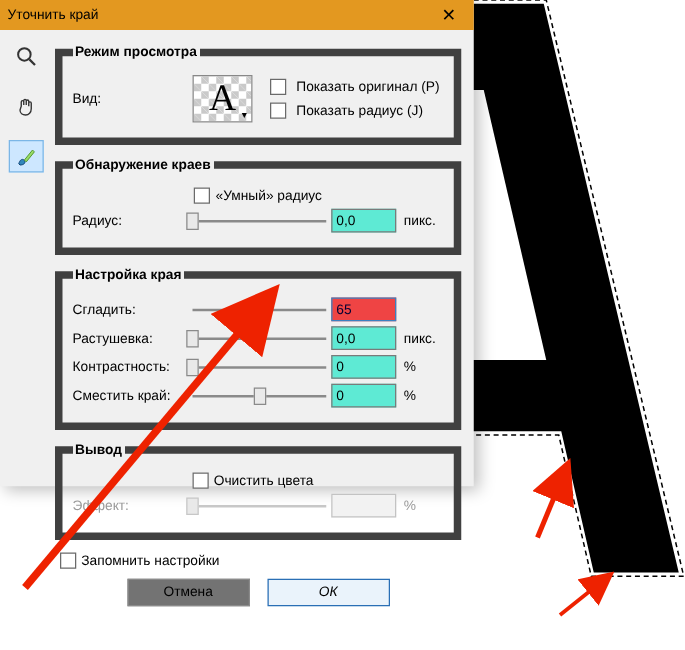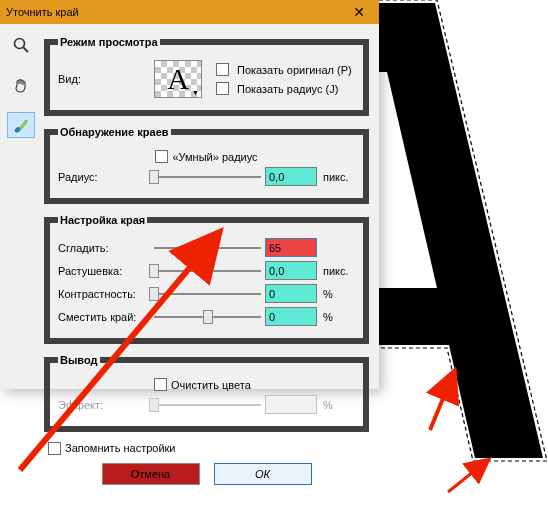--- a/index.html
+++ b/index.html
@@ -52,21 +52,21 @@
 
   select.combo { height: 21px; width: 200px; border:1px solid #7a7a7a; background:#fff; font-size:11px; padding:1px 2px; }
 
   .effect-row .num { background:#f2f2f2; color:#9a9a9a; border-color:#c3c3c3; }
   .effect-row .lbl, .effect-row .unit { color:#9a9a9a; }
   .effect-row .rail { background:#c7c7c7; }
   .effect-row .thumb { border-color:#c7c7c7; }
 
   .bottom { display:flex; align-items:center; gap:12px; margin-top: 4px; padding-left: 4px;}
   .btnbar { display:flex; gap:14px; justify-content:center; margin-top: 8px; }
-  .btn { width: 98px; height: 22px; border:1px solid #8a8a8a; background:#b91c1c; font-size:11px; display:flex; align-items:center; justify-content:center; cursor:pointer; }
+  .btn { width: 98px; height: 22px; border:1px solid #8a8a8a; background:#737373; font-size:11px; display:flex; align-items:center; justify-content:center; cursor:pointer; }
   .btn.def { border:1px solid #2a6fb5; background:#eaf3fb;font-style:italic; }
 
   
   svg.arrows { position:absolute; left:0; top:0; width:548px; height:520px; z-index: 2; pointer-events:none; }
 </style>
 </head>
 <body>
 
 <div class="bg-glyph">
   <svg width="180" height="470" viewBox="0 0 180 470">
@@ -221,21 +221,21 @@
                 <div class="thumb" style="left:0%"></div>
               </div>
           </div>
           <input class="num" disabled="" value="" style="">
           <span class="unit">%</span>
         </div>
 
       </fieldset>
 
       <div class="bottom">
-        <label style="display:flex; ">
+        <label style="display:flex; align-items:center;">
           <span class="cb"></span>
           <span>Запомнить настройки</span>
         </label>
       </div>
 
       <div class="btnbar">
         <span class="btn">
             <span>Отмена</span>
           </span>
         <span class="btn def">

